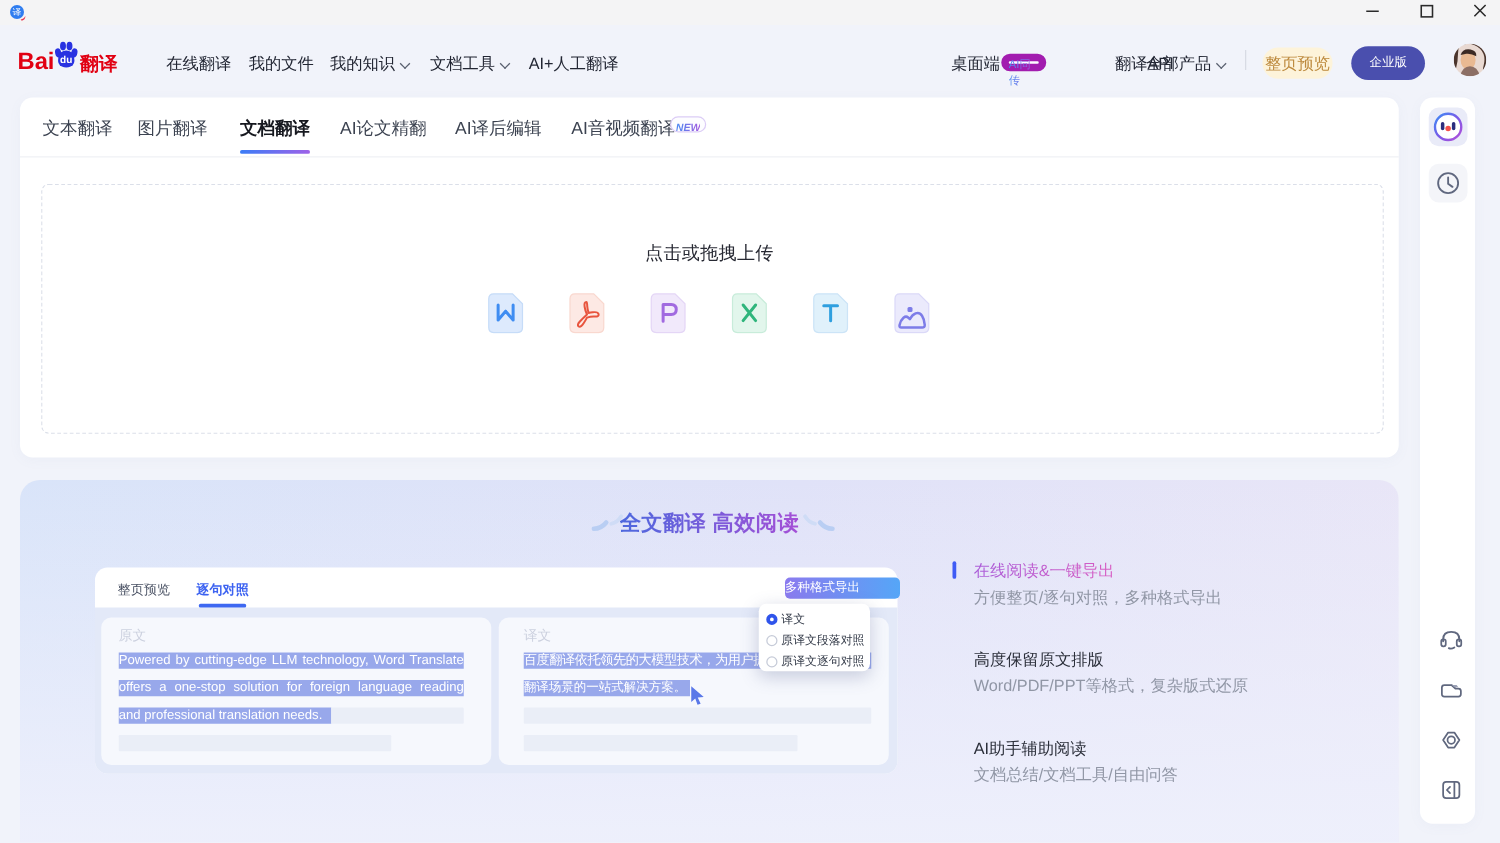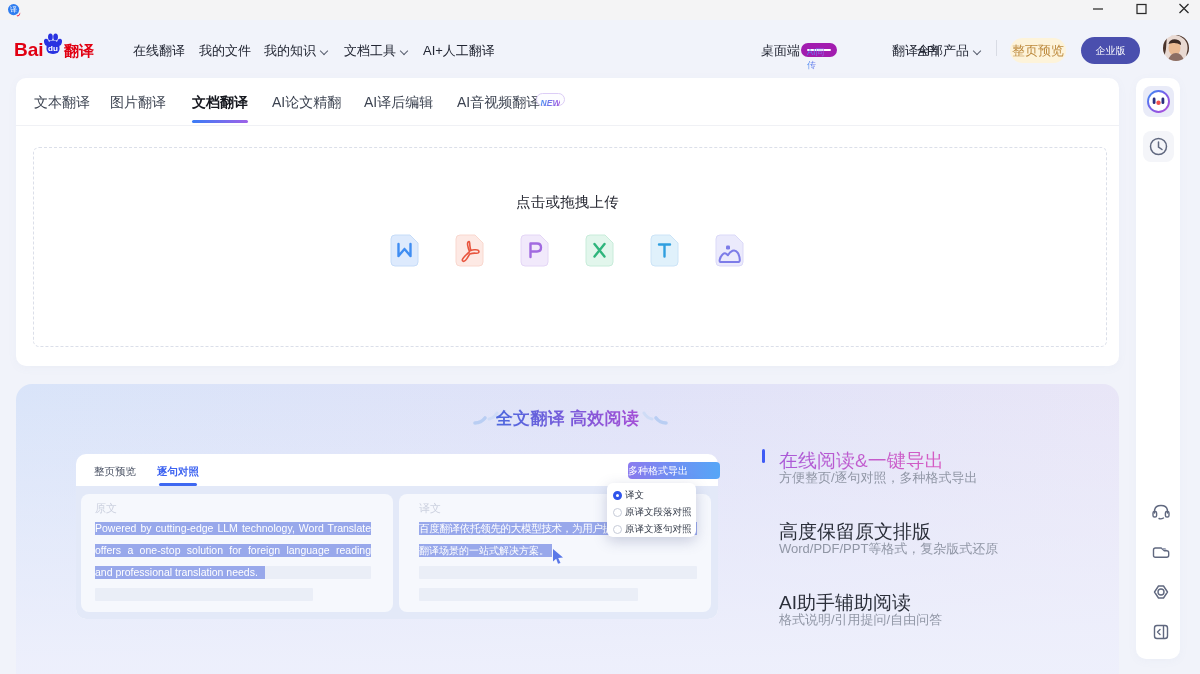--- a/index.html
+++ b/index.html
@@ -50,21 +50,21 @@
 .plabel { position:absolute; left:14px; top:7px; font-size:11px; color:#ccd1df; }
 .hline { position:absolute; left:14px; height:13px; background:#98a8eb; color:#fff; font-size:10.5px; line-height:13px; white-space:nowrap; overflow:hidden; }
 .gbar { position:absolute; height:13px; background:#eaeef7; border-radius:1px; }
 
 #dropdown { position:absolute; left:531px; top:29px; width:89px; height:54px; background:#fff; border-radius:6px; box-shadow:0 4px 14px rgba(80,90,140,0.28); }
 .drow { position:absolute; left:6px; font-size:9.5px; color:#333a48; white-space:nowrap; }
 .radio { display:inline-block; width:9px; height:9px; border-radius:50%; border:1px solid #c6cbd8; background:#fff; vertical-align:-1.5px; margin-right:3px; }
 .radio.sel { border:3px solid #2f54eb; width:9px; height:9px; background:#fff; }
 
 
-.ft { position:absolute; font-size:19px; color:#2b2f3a; font-weight:500; white-space:nowrap; }
+.ft { position:absolute; font-size:13px; color:#2b2f3a; font-weight:500; white-space:nowrap; }
 .fd { position:absolute; font-size:13px; color:#9096a5; white-space:nowrap; }
 
 
 #sidebar { position:absolute; left:1136px; top:78px; width:44px; height:581px; background:#fff; border-radius:10px; box-shadow:0 2px 10px rgba(120,130,170,0.05); }
 .sbtn { position:absolute; left:7px; width:31px; height:31px; border-radius:8px; }
 .sico { position:absolute; left:15px; width:20px; height:20px; }
 </style>
 </head>
 <body>
 
@@ -214,21 +214,21 @@
       <div class="drow" style="top:40px;"><span class="radio"></span>原译文逐句对照</div>
     </div>
   </div>
 
   <div style="position:absolute;left:746px;top:65px;width:3px;height:14px;background:#3f5bf5;border-radius:2px;"></div>
   <div class="ft" style="left:763px;top:64px;background:linear-gradient(90deg,#a95ad8,#d85cc2);-webkit-background-clip:text;background-clip:text;color:transparent;">在线阅读&amp;一键导出</div>
   <div class="fd" style="left:763px;top:85px;">方便整页/逐句对照，多种格式导出</div>
   <div class="ft" style="left:763px;top:135px;">高度保留原文排版</div>
   <div class="fd" style="left:763px;top:156px;">Word/PDF/PPT等格式，复杂版式还原</div>
   <div class="ft" style="left:763px;top:206px;">AI助手辅助阅读</div>
-  <div class="fd" style="left:763px;top:227px;">格式说明/引用提问/自由问答</div>
+  <div class="fd" style="left:763px;top:227px;">文档总结/文档工具/自由问答</div>
 </div>
 
 <div id="sidebar">
   <div class="sbtn" style="top:8px;background:#e9ebf8;">
     <svg width="31" height="31" viewBox="0 0 31 31">
       <defs>
           <linearGradient id="ring" x1="0" y1="0" x2="1" y2="1">
         <stop offset="0" stop-color="#3b8df5"></stop>
             <stop offset="0.5" stop-color="#7a5ae8"></stop>
             <stop offset="1" stop-color="#b44fd8"></stop>

